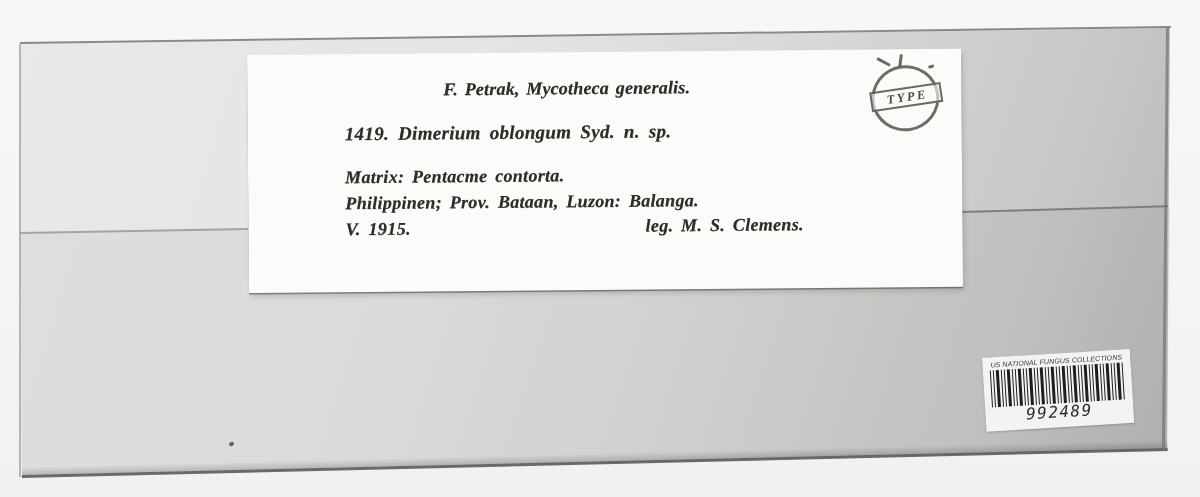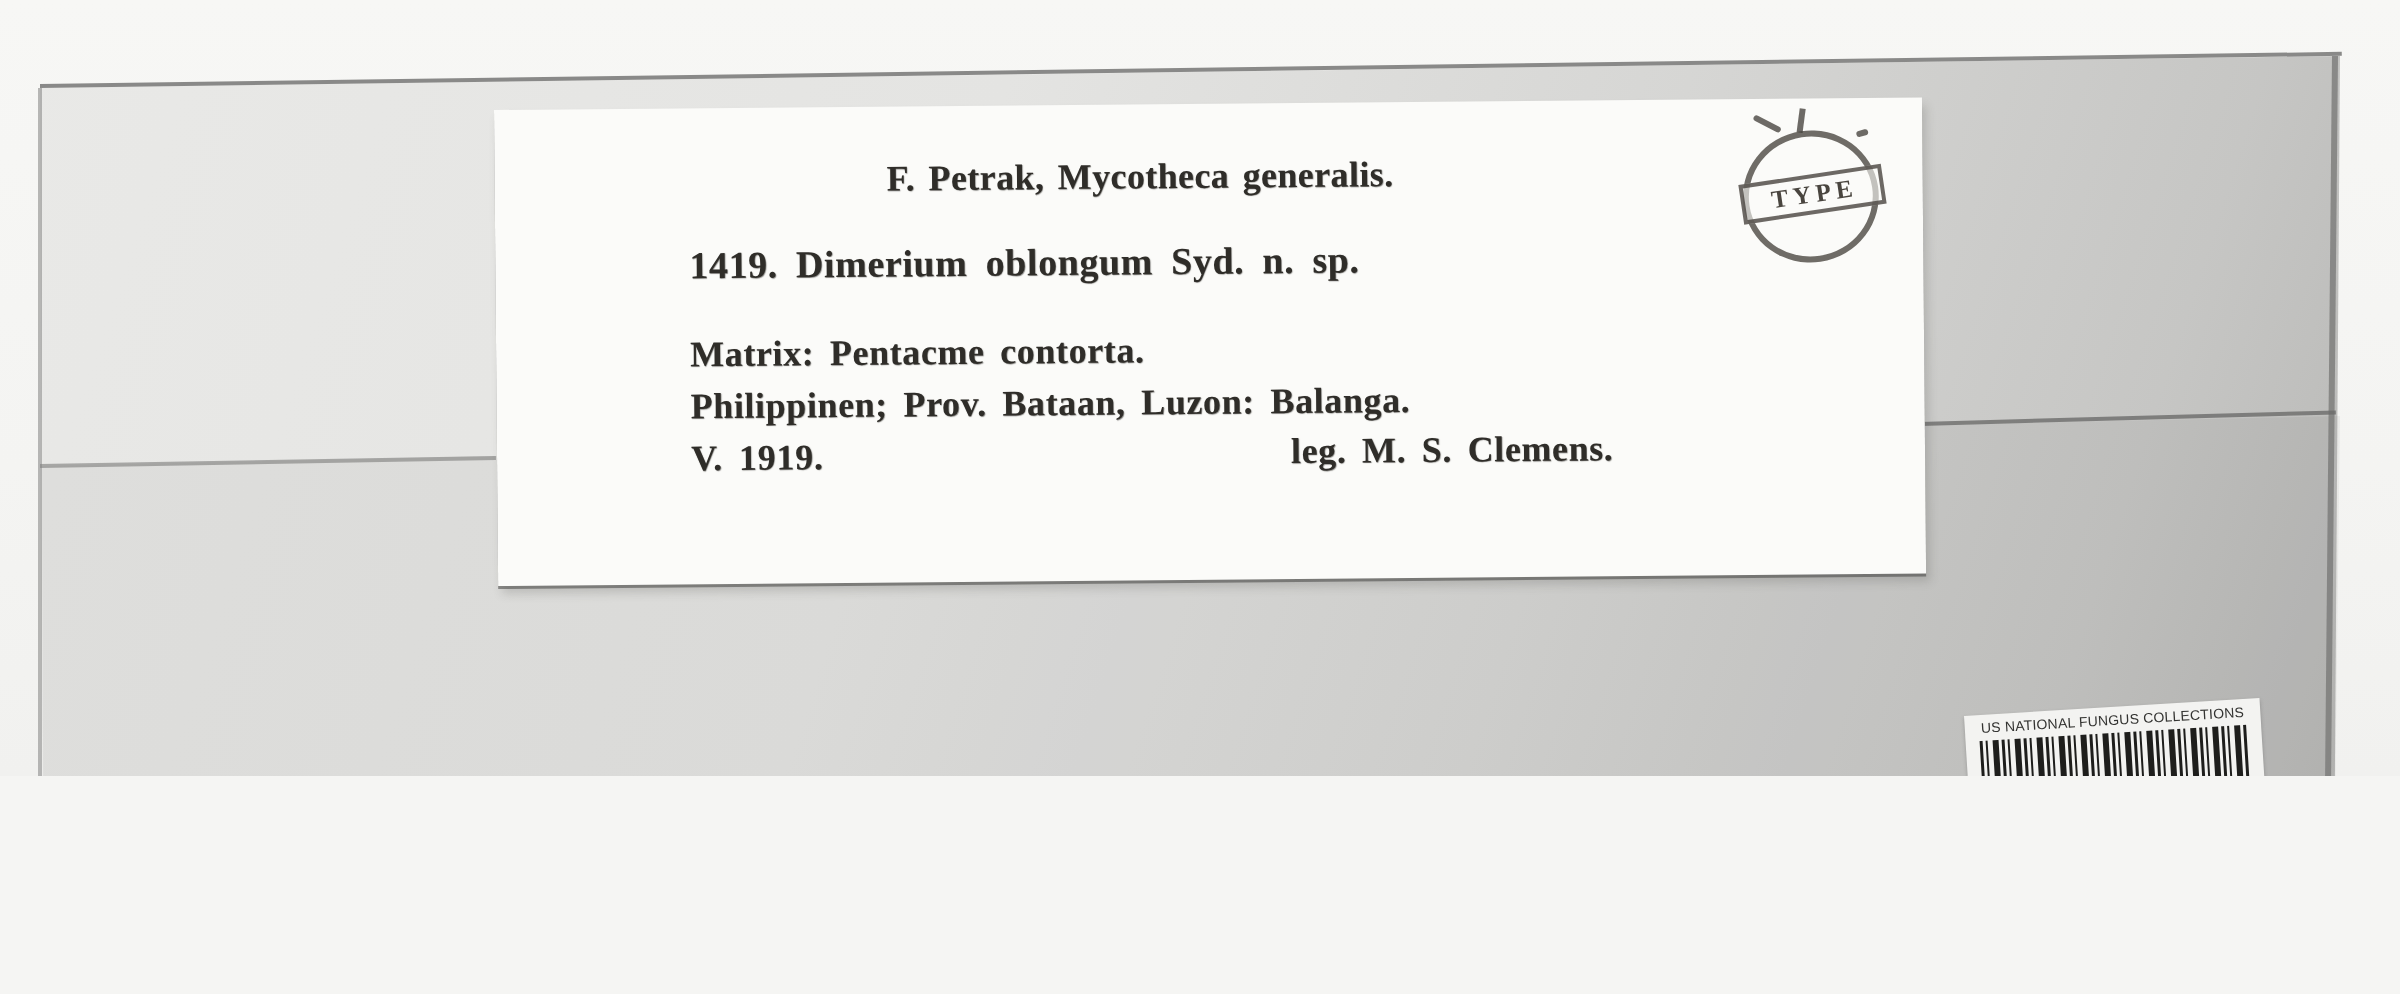--- a/index.html
+++ b/index.html
@@ -1,19 +1,20 @@
 <!DOCTYPE html>
 <html><head>
 <meta charset="utf-8">
 <style>
   html,body{margin:0;padding:0;background:#f5f5f3;}
   .scene{
-    position:relative;width:1200px;height:388px;overflow:hidden;
+    position:relative;width:1200px;height:497px;overflow:hidden;
     background:linear-gradient(180deg,#f7f7f5 0%,#f4f4f2 60%,#f1f1ef 100%);
     font-family:"Liberation Serif",serif;
+    font-style:italic;
   }
   
   .packet{
     position:absolute;left:0;top:0;width:1200px;height:497px;
     clip-path:polygon(20px 44px,1170px 28px,1167px 450px,22px 477px);
     background:linear-gradient(108deg,#e9e9e7 0%,#e4e4e2 38%,#d6d6d4 63%,#c6c6c4 84%,#b2b2b0 100%);
   }
   .below-fold-shade{
     position:absolute;left:0;top:0;width:1200px;height:497px;
     clip-path:polygon(20px 233px,1170px 208px,1167px 450px,22px 477px);
@@ -107,21 +108,21 @@
   <div class="edge edge-right"></div>
   <div class="edge fold-left"></div>
   <div class="edge fold-right"></div>
   <div class="speck"></div>
 
   <div class="label">
     <div class="line l-series">F. Petrak, Mycotheca generalis.</div>
     <div class="line l-specimen">1419. Dimerium oblongum Syd. n. sp.</div>
     <div class="line l-matrix">Matrix: Pentacme contorta.</div>
     <div class="line l-locality">Philippinen; Prov. Bataan, Luzon: Balanga.</div>
-    <div class="line l-date">V. 1919.</div>
+    <div class="line l-date">V. 1915.</div>
     <div class="line l-collector">leg. M. S. Clemens.</div>
 
     <div class="stamp">
       <div class="stamp-box">
         <span class="stamp-text">TYPE</span>
       </div>
     </div>
     <div class="smudge smudge-stem"></div>
     <div class="smudge smudge-dash"></div>
     <div class="smudge smudge-dot"></div>

